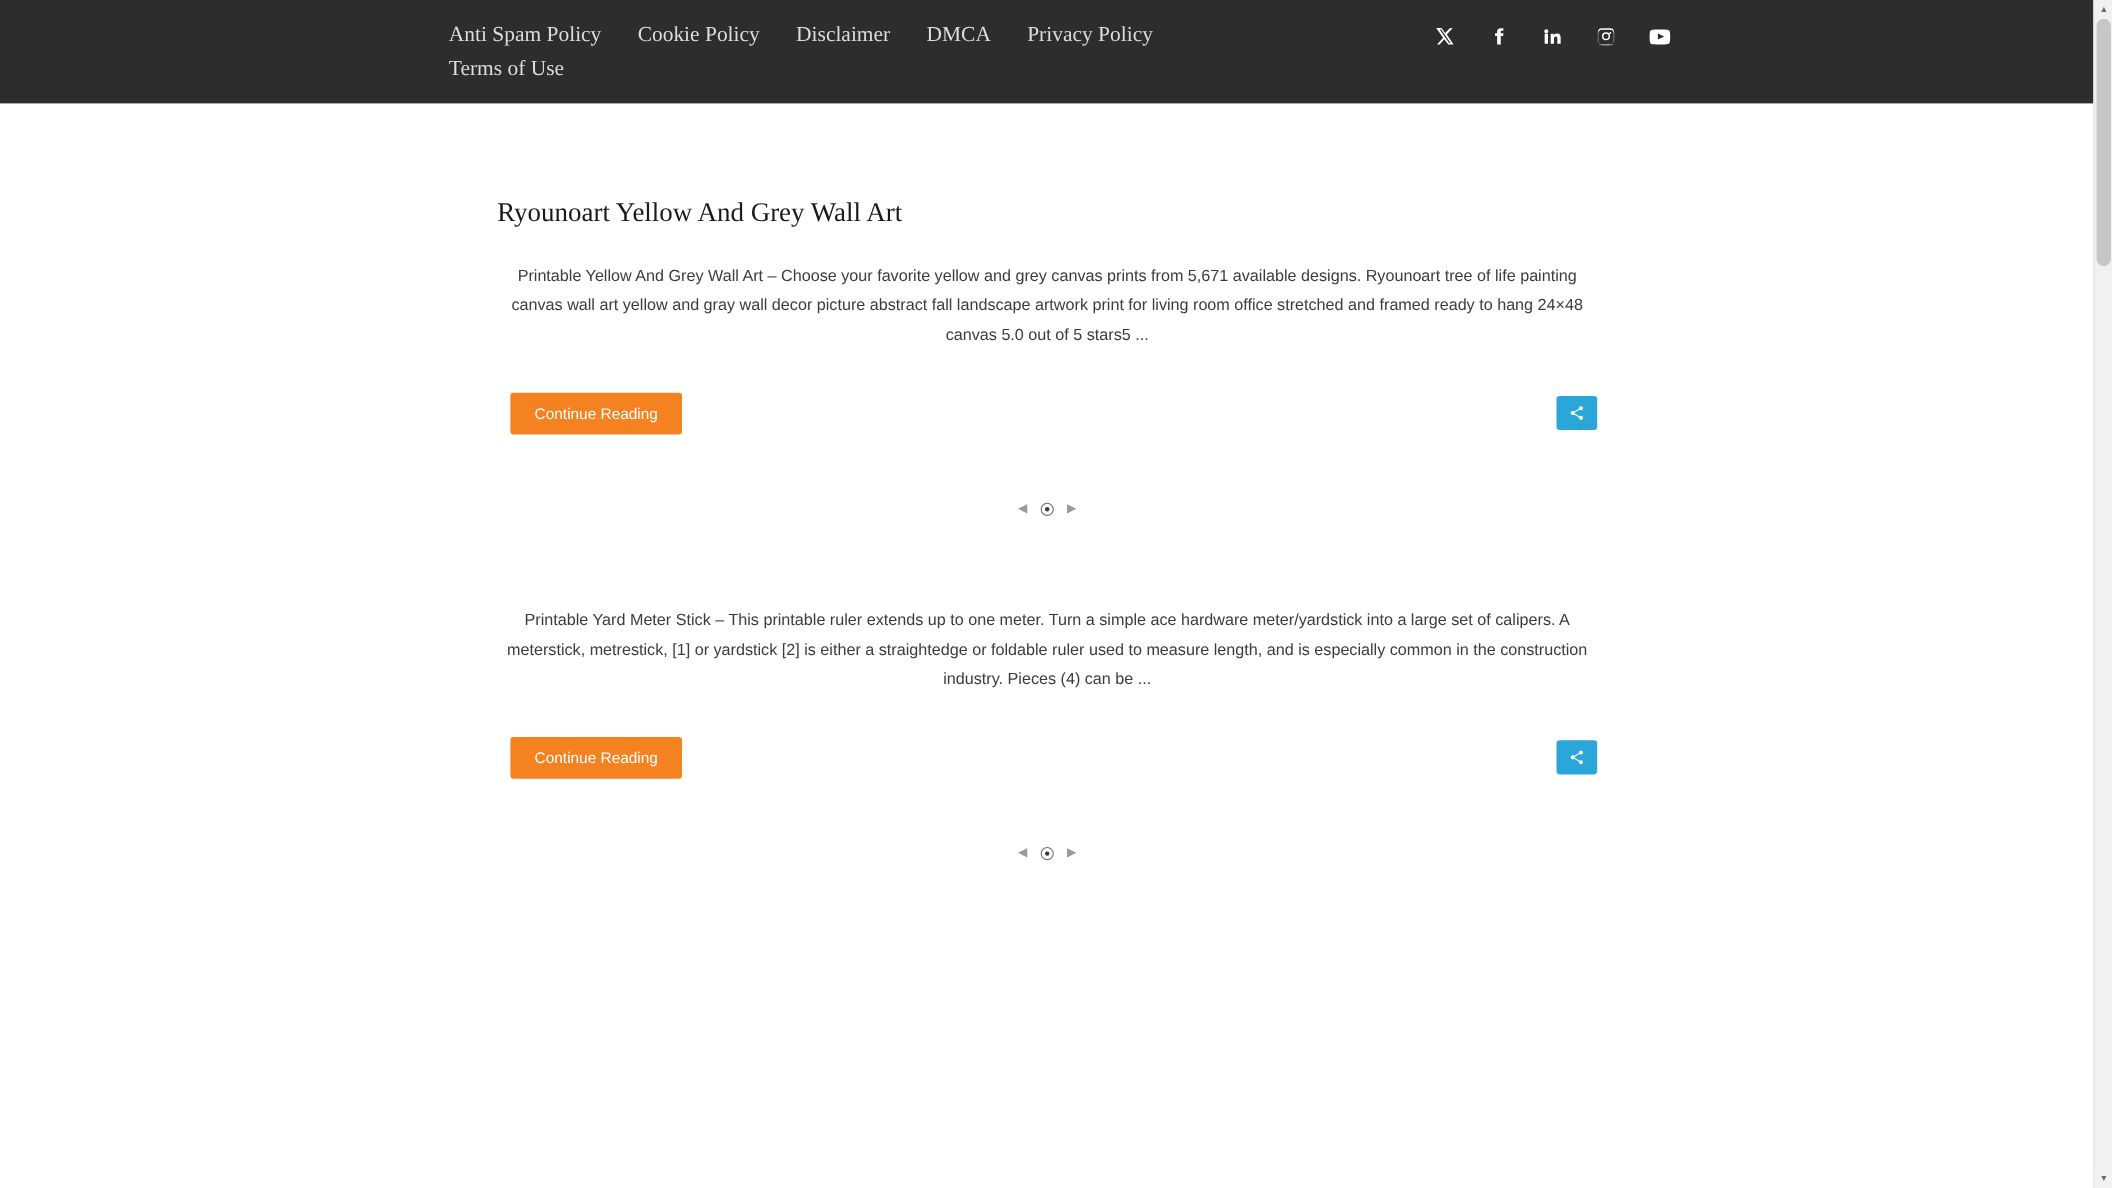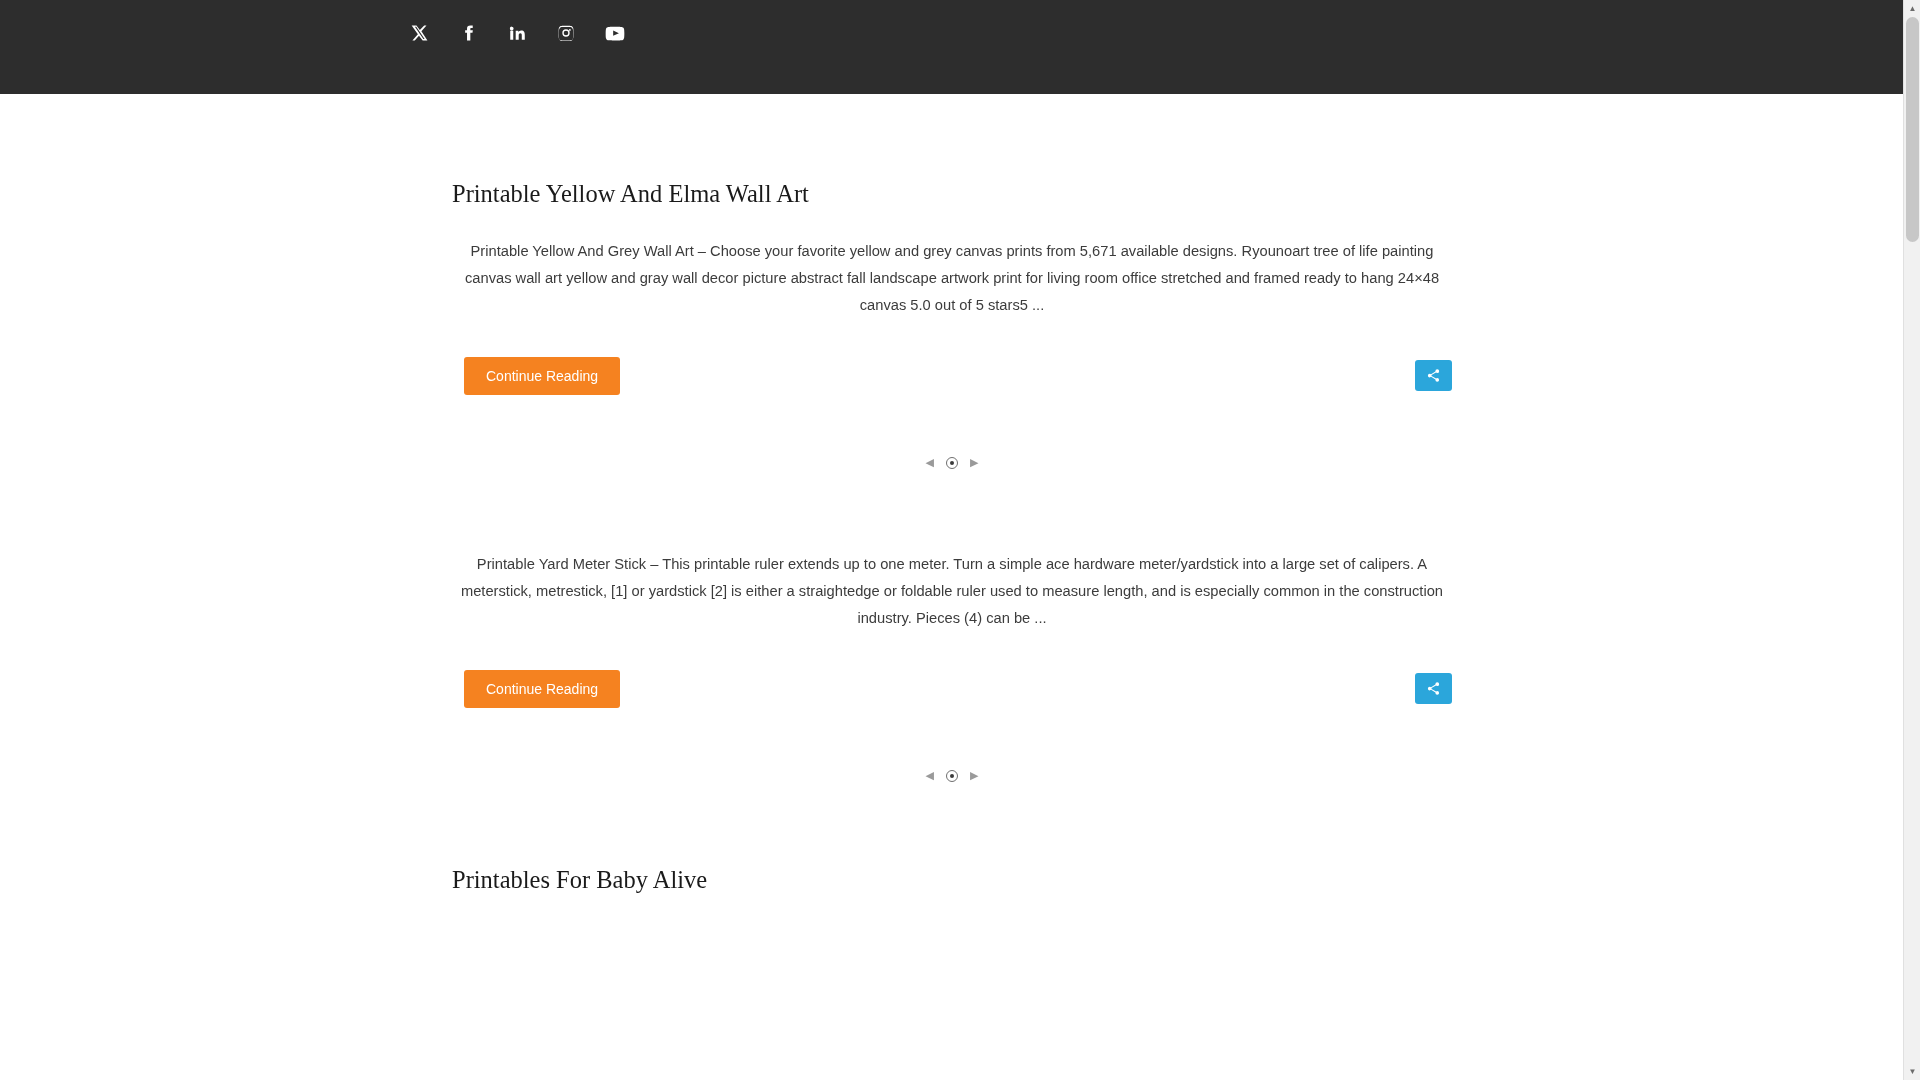--- a/index.html
+++ b/index.html
@@ -207,20 +207,28 @@
     background: #c7c7c7;
     border-radius: 7px;
   }
 </style>
 </head>
 <body>
 
 <div class="topbar">
   <div class="topbar-inner">
 
+    <nav class="nav-links">
+      <a href="#">Anti Spam Policy</a>
+      <a href="#">Cookie Policy</a>
+      <a href="#">Disclaimer</a>
+      <a href="#">DMCA</a>
+      <a href="#">Privacy Policy</a>
+      <a href="#">Terms of Use</a>
+    </nav>
 
     <div class="social">
       <a class="s-icon" href="#">
         <svg width="18" height="18" viewBox="0 0 24 24">
             <path d="M18.9 2H22l-6.8 7.8L23.2 22h-6.3l-4.9-6.5L6.3 22H3.2l7.3-8.3L2.2 2h6.4l4.5 5.9L18.9 2zm-1.1 18.1h1.7L8.3 3.8H6.5l11.3 16.3z"></path>
           </svg>
       </a>
       <a class="s-icon" href="#">
         <svg width="18" height="18" viewBox="0 0 24 24">
             <path d="M15.1 8.3V6.6c0-.8.2-1.2 1.4-1.2h1.8V2.1h-2.9c-3.5 0-4.7 1.6-4.7 4.3v1.9H8.2v3.3h2.5V22h4.4v-10.4h2.9l.4-3.3h-3.3z"></path>
@@ -247,21 +255,21 @@
 </div>
 
 <header class="site-header">
   <div class="site-header-inner">
   </div>
 </header>
 
 <main class="content">
 
   <article class="post">
-    <h2 class="post-title">Printable Yellow And Elma Wall Art</h2>
+    <h2 class="post-title">Ryounoart Yellow And Grey Wall Art</h2>
     <p class="post-excerpt">Printable Yellow And Grey Wall Art – Choose your favorite yellow and grey canvas prints from 5,671 available designs. Ryounoart tree of life painting canvas wall art yellow and gray wall decor picture abstract fall landscape artwork print for living room office stretched and framed ready to hang 24×48 canvas 5.0 out of 5 stars5 ...</p>
     <div class="post-actions">
       <button class="btn-continue">Continue Reading</button>
       <button class="btn-share">
         <span>
           <svg width="15" height="15" viewBox="0 0 24 24">
               <path d="M18 16.1c-.76 0-1.44.3-1.96.77L8.91 12.7c.05-.23.09-.46.09-.7s-.04-.47-.09-.7l7.05-4.11c.54.5 1.25.81 2.04.81a3 3 0 100-6 3 3 0 00-3 3c0 .24.04.47.09.7L8.04 9.81A2.99 2.99 0 006 9a3 3 0 000 6c.79 0 1.5-.31 2.04-.81l7.12 4.16c-.05.21-.08.43-.08.65A2.92 2.92 0 1018 16.1z"></path>
             </svg>
         </span>
       </button>
@@ -287,23 +295,20 @@
       </button>
     </div>
   </article>
 
   <div class="separator">
     <span class="sep-arrow">◀</span>
     <span class="sep-dot"></span>
     <span class="sep-arrow">▶</span>
   </div>
 
-  <article class="post">
-    <h2 class="post-title">Printables For Baby Alive</h2>
-  </article>
 
 </main>
 
 <div class="scrollbar">
   <div class="sb-up">▲</div>
   <div class="sb-thumb"></div>
   <div class="sb-down">▼</div>
 </div>
 
 </body></html>

